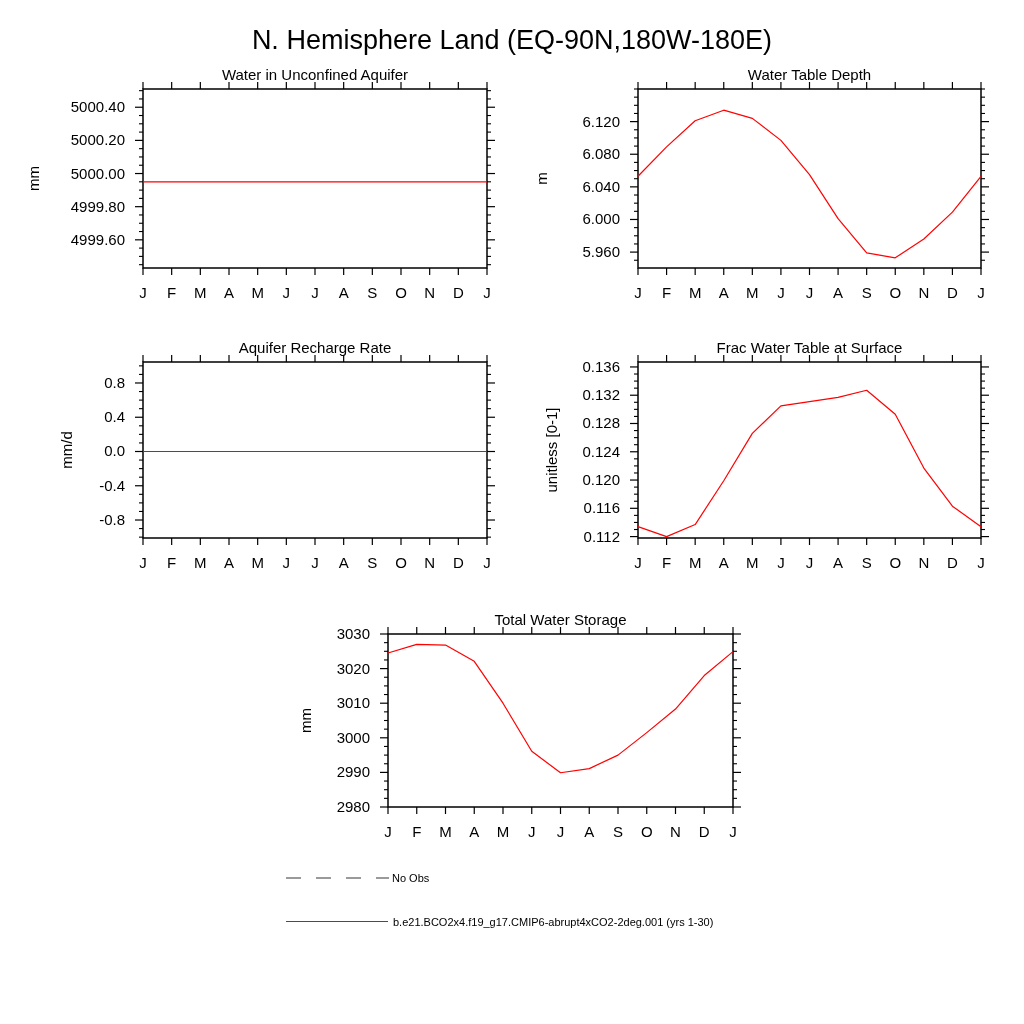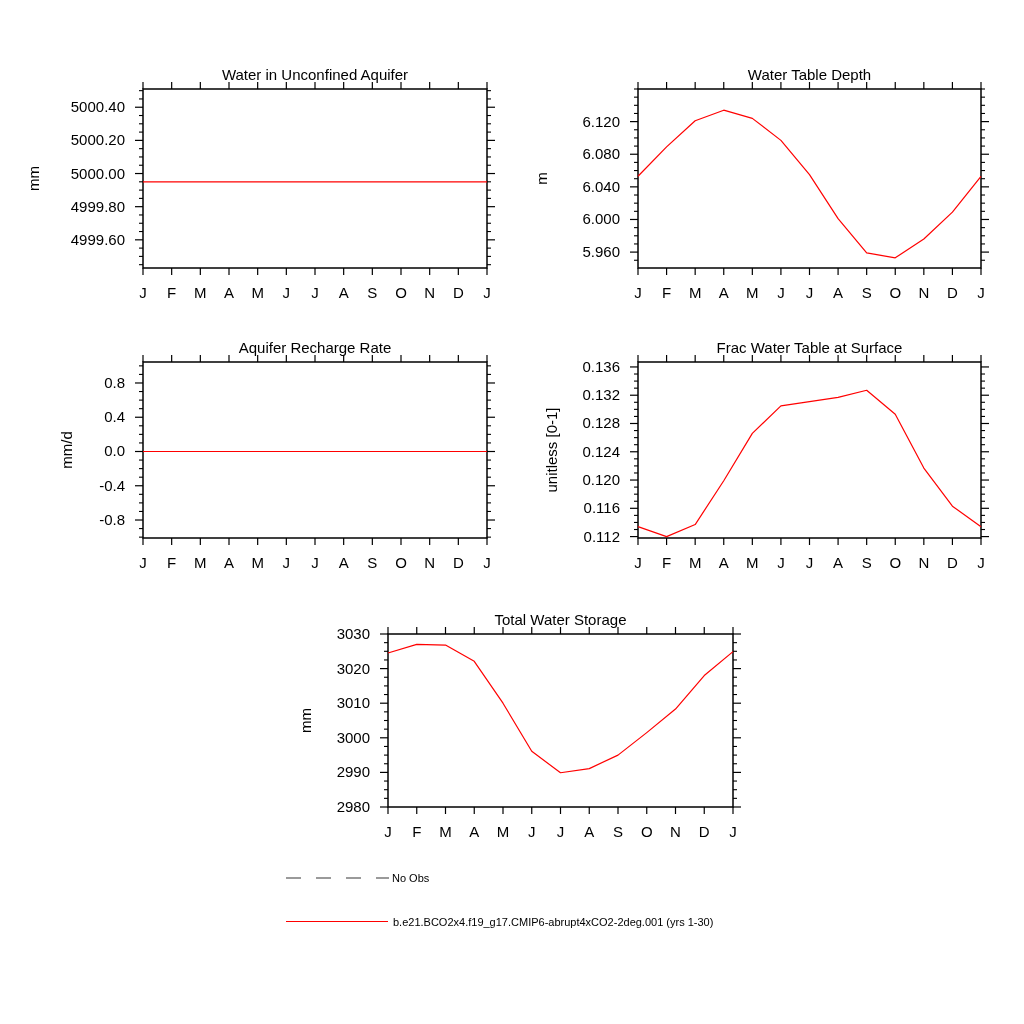--- a/index.html
+++ b/index.html
@@ -35,20 +35,21 @@
   .month-label { font-size: 15px; }
   .chart-title { font-size: 15px; }
   .axis-label  { font-size: 15px; }
   .legend-text { font-size: 11px; }
 </style>
 </head>
 <body>
 
 <div class="page">
 
+  <div class="main-title">N. Hemisphere Land (EQ-90N,180W-180E)</div>
 
   <svg id="plots" width="1024" height="1024" viewBox="0 0 1024 1024">
 
     <g id="charts-layer">
         <g>
           <rect x="143" y="89" width="344" height="179" fill="none" stroke="#000000" stroke-width="1.5"></rect>
           <line x1="143" y1="89" x2="143" y2="82" stroke="#000000" stroke-width="1.2"></line>
           <line x1="143" y1="268" x2="143" y2="275" stroke="#000000" stroke-width="1.2"></line>
           <text x="143" y="298" text-anchor="middle" class="month-label">J</text>
           <line x1="171.66666666666666" y1="89" x2="171.66666666666666" y2="82" stroke="#000000" stroke-width="1.2"></line>

